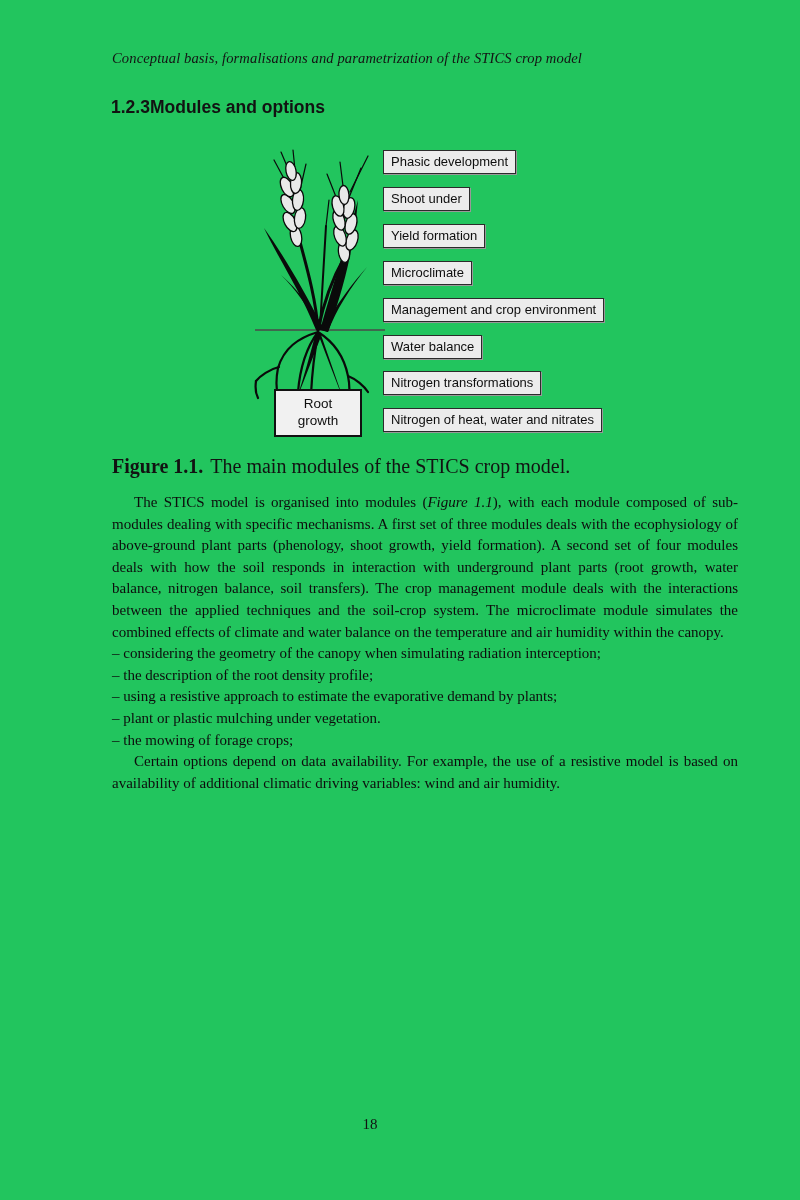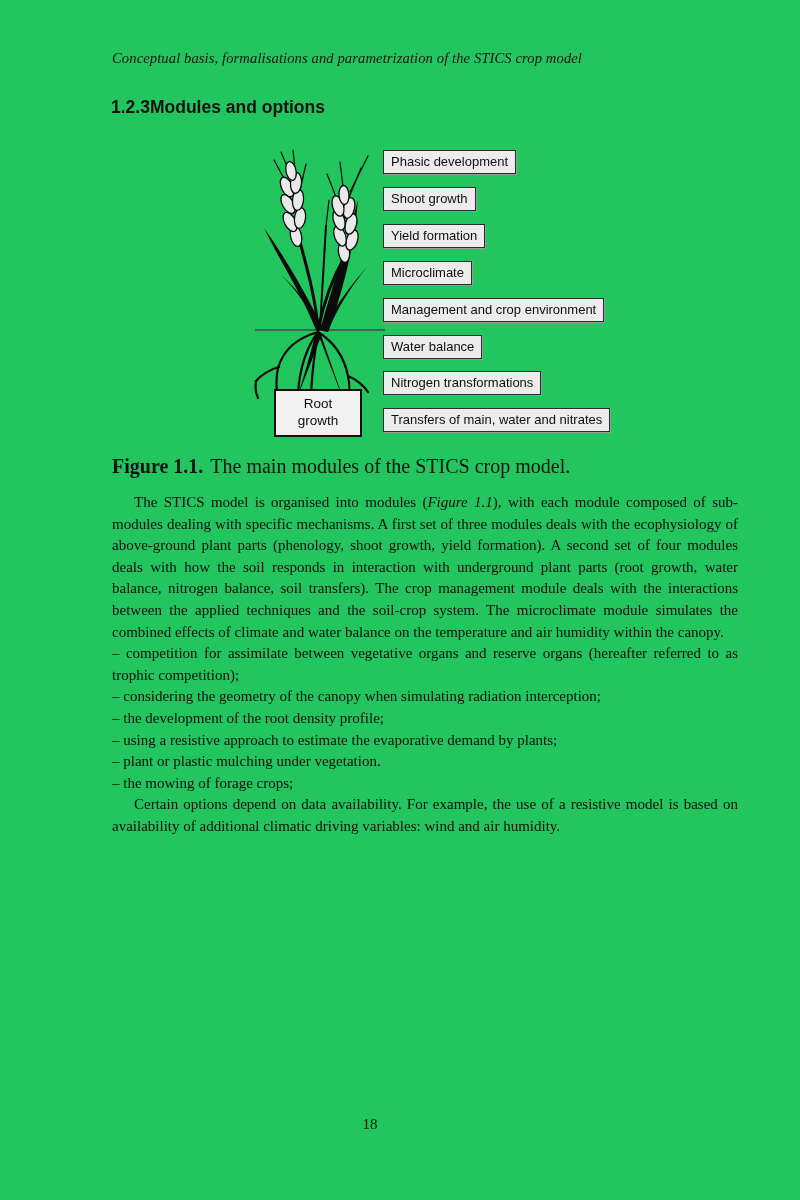--- a/index.html
+++ b/index.html
@@ -127,43 +127,42 @@
         <ellipse cx="92" cy="96" rx="5.5" ry="10.5" transform="rotate(-20 92 96)"></ellipse>
         <ellipse cx="103" cy="84" rx="5.5" ry="10.5" transform="rotate(16 103 84)"></ellipse>
         <ellipse cx="91" cy="80" rx="5.5" ry="10.5" transform="rotate(-18 91 80)"></ellipse>
         <ellipse cx="101" cy="68" rx="5.5" ry="10.5" transform="rotate(14 101 68)"></ellipse>
         <ellipse cx="90" cy="66" rx="5.5" ry="10.5" transform="rotate(-16 90 66)"></ellipse>
         <ellipse cx="96" cy="55" rx="5" ry="9.5" transform="rotate(-4 96 55)"></ellipse>
       </g>
     </svg>
 
     <div class="module-box" style="top:150px">Phasic development</div>
-    <div class="module-box" style="top:187px">Shoot growth</div>
+    <div class="module-box" style="top:187px">Shoot under</div>
     <div class="module-box" style="top:224px">Yield formation</div>
     <div class="module-box" style="top:261px">Microclimate</div>
     <div class="module-box" style="top:298px">Management and crop environment</div>
     <div class="module-box" style="top:335px">Water balance</div>
     <div class="module-box" style="top:371px">Nitrogen transformations</div>
-    <div class="module-box" style="top:408px">Transfers of main, water and nitrates</div>
+    <div class="module-box" style="top:408px">Nitrogen of heat, water and nitrates</div>
 
     <div class="root-box">
       <span>Root</span>
       <span>growth</span>
     </div>
 
     <div class="fig-caption">
       <span class="cap-label">Figure 1.1.</span><span>The main modules of the STICS crop model.</span>
     </div>
   </div>
 
   <div class="body-text">
     <p><span>The STICS model is organised into modules (</span><span class="ital">Figure 1.1</span><span>), with each module composed of sub-modules dealing with specific mechanisms. A first set of three modules deals with the ecophysiology of above-ground plant parts (phenology, shoot growth, yield formation). A second set of four modules deals with how the soil responds in interaction with underground plant parts (root growth, water balance, nitrogen balance, soil transfers). The crop management module deals with the interactions between the applied techniques and the soil-crop system. The microclimate module simulates the combined effects of climate and water balance on the temperature and air humidity within the canopy.</span></p>
-    <p class="list-item">– competition for assimilate between vegetative organs and reserve organs (hereafter referred to as trophic competition);</p>
     <p class="list-item">– considering the geometry of the canopy when simulating radiation interception;</p>
-    <p class="list-item">– the development of the root density profile;</p>
+    <p class="list-item">– the description of the root density profile;</p>
     <p class="list-item">– using a resistive approach to estimate the evaporative demand by plants;</p>
     <p class="list-item">– plant or plastic mulching under vegetation.</p>
     <p class="list-item">– the mowing of forage crops;</p>
     <p>Certain options depend on data availability. For example, the use of a resistive model is based on availability of additional climatic driving variables: wind and air humidity.</p>
   </div>
 
   <div class="page-number">18</div>
 
 </div>
 

